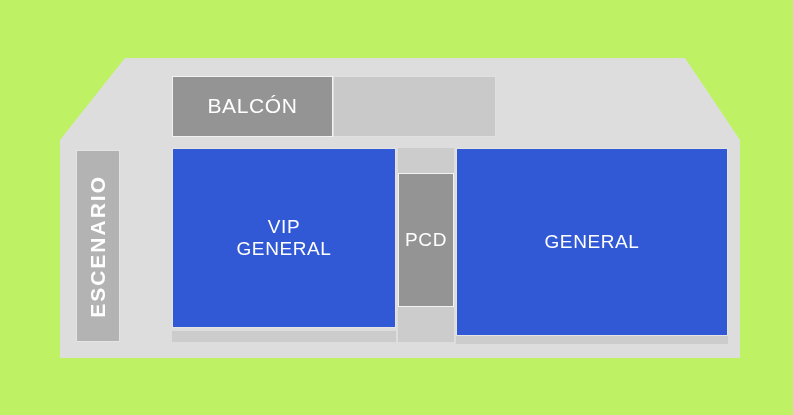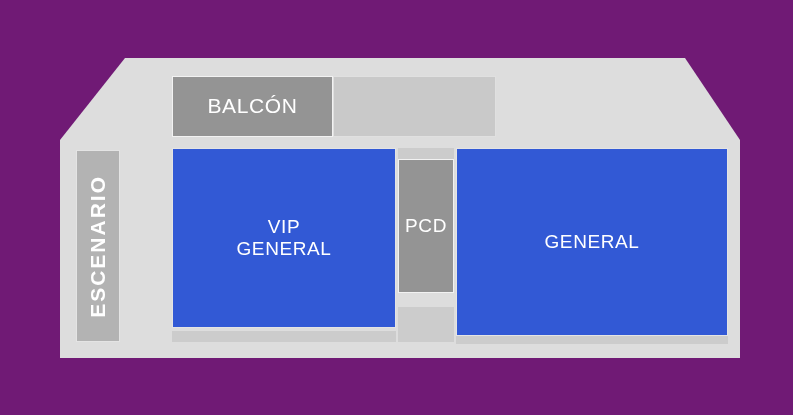--- a/index.html
+++ b/index.html
@@ -9,21 +9,21 @@
     background: #ffffff;
   }
   body {
     font-family: "Liberation Sans", sans-serif;
   }
 
   #venue-map {
     position: relative;
     width: 793px;
     height: 415px;
-    background: #701a75;
+    background: #bef264;
     overflow: hidden;
   }
 
   
   .venue-shell {
     position: absolute;
     left: 0;
     top: 0;
     width: 793px;
     height: 415px;
@@ -100,21 +100,21 @@
   #sec-vip {
     left: 172px;
     top: 148px;
     width: 224px;
     height: 180px;
     font-size: 19px;
   }
 
   #sec-pcd {
     left: 398px;
-    top: 159px;
+    top: 173px;
     width: 56px;
     height: 134px;
     font-size: 19px;
   }
 
   #sec-preferente {
     left: 456px;
     top: 148px;
     width: 272px;
     height: 188px;

